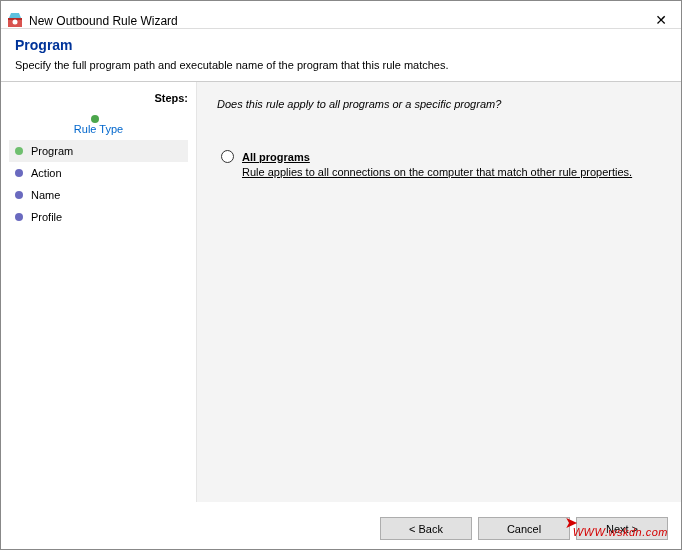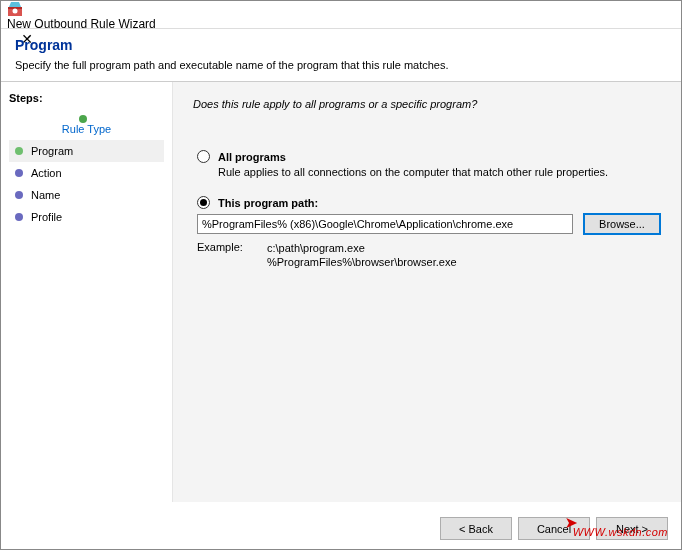--- a/index.html
+++ b/index.html
@@ -1,52 +1,52 @@
 <!DOCTYPE html>
 <html><head>
   <meta charset="utf-8">
   <style>
     * { box-sizing: border-box; margin: 0; padding: 0; }
     body { font-family: 'Segoe UI', Tahoma, sans-serif; font-size: 11px; background: #fff; width: 682px; height: 550px; overflow: hidden; border: 1px solid #888; }
-    .titlebar { display: flex; align-items: flex-start; height: 28px; padding: 0 0 0 6px; border-bottom: 1px solid #ddd; flex-direction: column; }
+    .titlebar { display: flex; align-items: flex-end; height: 28px; padding: 0 0 0 6px; border-bottom: 1px solid #ddd; }
     .titlebar .app-icon { width: 16px; height: 16px; margin-right: 6px; }
     .titlebar .title { flex: 1; font-size: 12px; }
     .titlebar .close { width: 40px; text-align: center; font-size: 14px; font-family: Arial; cursor: default; }
     .header { padding: 8px 14px 10px 14px; }
     .header h1 { font-size: 14px; font-weight: bold; color: #003399; margin-bottom: 6px; }
     .header p { font-size: 11px; color: #000; }
     .divider { border: none; border-top: 1px solid #ccc; }
     .body { display: flex; height: 420px; }
-    .sidebar { width: 172px; padding: 10px 8px; border-right: 1px solid #e5e5e5; }
+    .sidebar { width: 196px; padding: 10px 8px; border-right: 1px solid #e5e5e5; text-align: right; }
     .sidebar-title { font-weight: bold; font-size: 11px; margin-bottom: 6px; }
     .step { display: flex; align-items: center; padding: 5px 6px; font-size: 11px; cursor: default; }
     .step.completed { color: #0066cc; flex-direction: column; }
     .step.current { background: #f0f0f0; color: #000; }
     .step.pending { color: #000; }
     .step .bullet { width: 8px; height: 8px; border-radius: 50%; margin-right: 8px; flex-shrink: 0; }
     .step.completed .bullet { background: #4ca64c; }
     .step.current .bullet { background: #6fbf6f; }
     .step.pending .bullet { background: #6a6abf; }
     .main { flex: 1; background: #f4f4f4; padding: 16px 20px; position: relative; }
     .question { font-size: 11px; margin-bottom: 40px; font-style: italic; }
-    .radio-group { margin-left: 4px; }
+    .radio-group { margin-left: 4px; text-decoration: underline; }
     .radio-item { margin-bottom: 18px; }
     .radio-row { display: flex; align-items: center; margin-bottom: 3px; }
     .radio { width: 13px; height: 13px; border: 1px solid #333; border-radius: 50%; margin-right: 8px; display: flex; align-items: center; justify-content: center; flex-shrink: 0; background:#fff; }
     .radio.selected::after { content: ''; width: 7px; height: 7px; background: #000; border-radius: 50%; }
     .radio-label { font-weight: bold; font-size: 11px; }
     .radio-desc { font-size: 11px; margin-left: 21px; color: #000; }
     .path-row { display: flex; align-items: center; margin-left: 0px; margin-top: 4px; }
     .path-input { flex: 1; height: 20px; font-size: 11px; padding: 1px 4px; border: 1px solid #888; background: #fff; font-family: 'Segoe UI', Tahoma, sans-serif; }
     .browse-btn { width: 78px; height: 22px; margin-left: 10px; font-size: 11px; background: #e1e1e1; border: 2px solid #0078d7; cursor: default; }
     .example-row { display: flex; margin-top: 6px; font-size: 11px; }
     .example-label { width: 70px; }
     .example-vals { line-height: 1.3; }
     .footer { position: absolute; right: 14px; bottom: 10px; display: flex; gap: 6px; }
-    .footer button { width: 72px; height: 23px; font-size: 11px; background: #e1e1e1; border: 1px solid #adadad; cursor: default; }
+    .footer button { width: 92px; height: 23px; font-size: 11px; background: #e1e1e1; border: 1px solid #adadad; cursor: default; }
     .watermark { position: absolute; right: 14px; bottom: 12px; color: #d40000; font-size: 11px; font-style: italic; letter-spacing: 0.5px; pointer-events:none; }
     .arrow { position:absolute; right: 104px; bottom: 18px; color:#d40000; font-size:16px; pointer-events:none; }
   </style>
 </head>
 <body>
 
 <div class="titlebar">
   <span class="app-icon">
     <svg viewBox="0 0 16 16" width="16" height="16">
         <path fill="#d9534f" d="M1 6h14v9H1z"></path>
@@ -95,37 +95,20 @@
 
     <div class="radio-group">
       <div class="radio-item">
         <div class="radio-row">
           <span class="radio"></span>
           <span class="radio-label">All programs</span>
         </div>
         <div class="radio-desc">Rule applies to all connections on the computer that match other rule properties.</div>
       </div>
 
-      <div class="radio-item">
-        <div class="radio-row">
-          <span class="radio selected"></span>
-          <span class="radio-label">This program path:</span>
-        </div>
-        <div class="path-row">
-          <input class="path-input" type="text" value="%ProgramFiles% (x86)\Google\Chrome\Application\chrome.exe" style="">
-          <button class="browse-btn">Browse...</button>
-        </div>
-        <div class="example-row">
-          <div class="example-label">Example:</div>
-          <div class="example-vals">
-            <div>c:\path\program.exe</div>
-            <div>%ProgramFiles%\browser\browser.exe</div>
-          </div>
-        </div>
-      </div>
     </div>
   </div>
 </div>
 
 <div class="footer">
   <button>&lt; Back</button>
   <button>Cancel</button>
   <button>Next &gt;</button>
 </div>
 <div class="arrow">➤</div>

